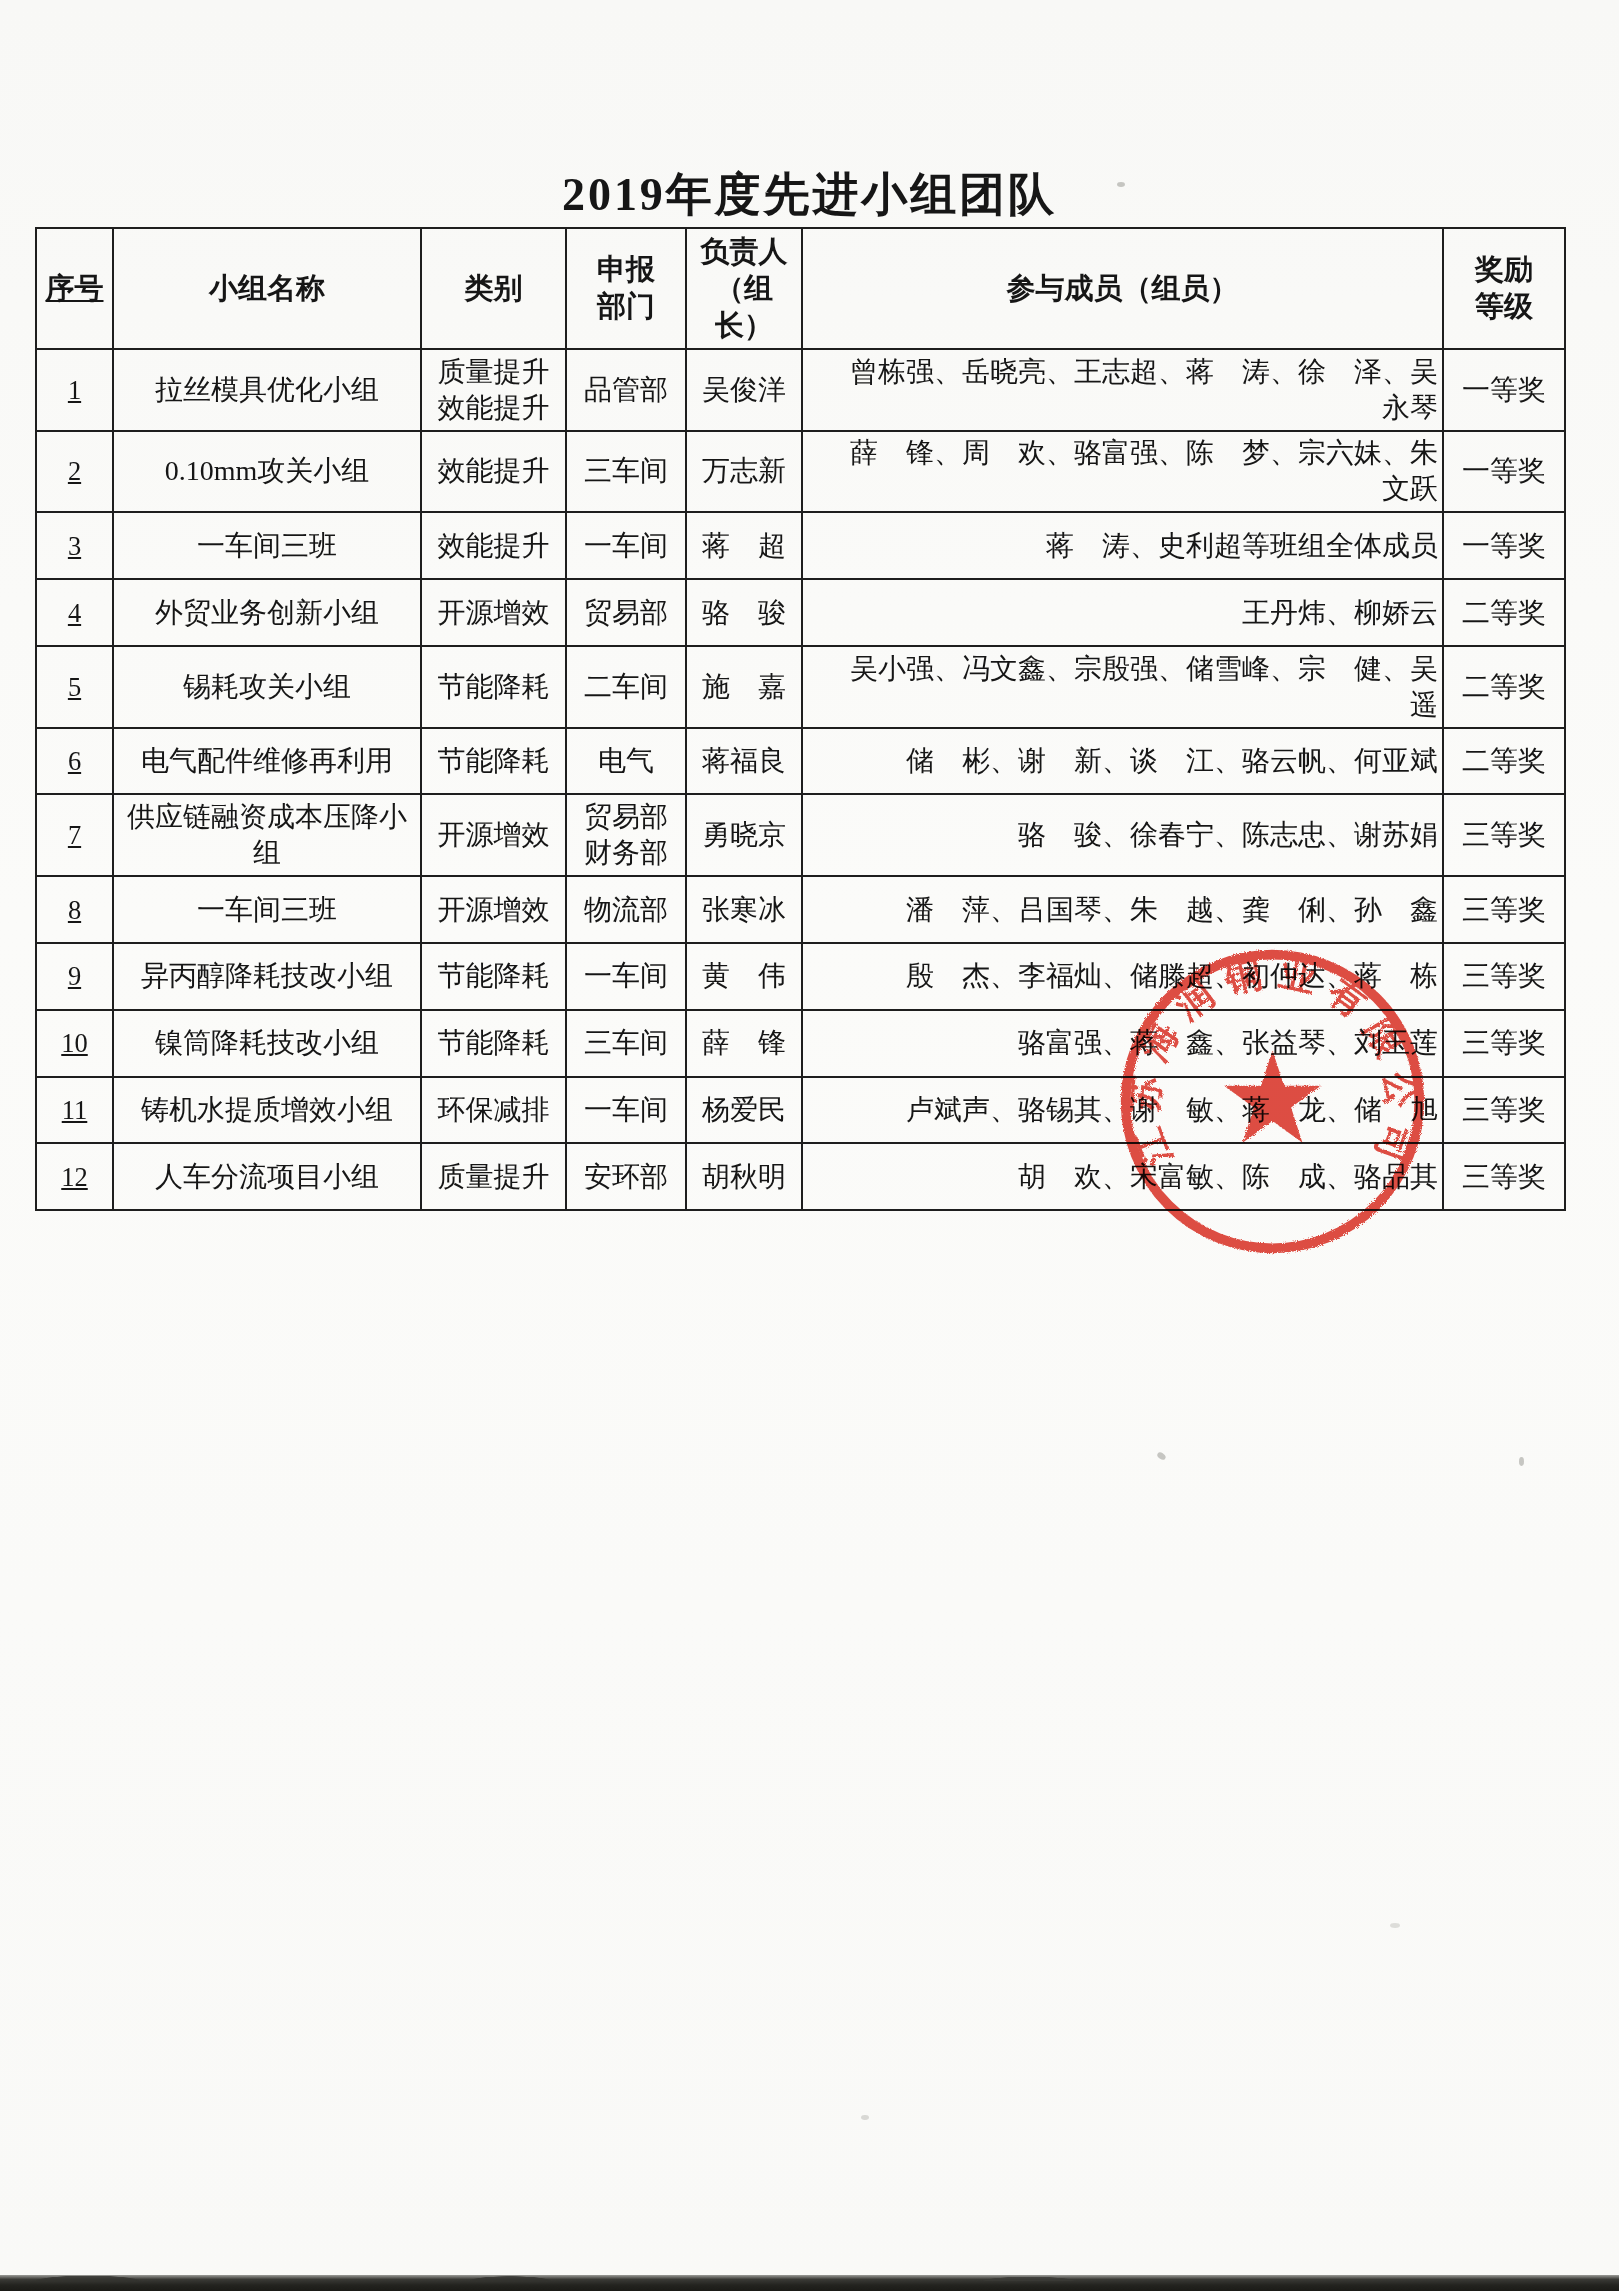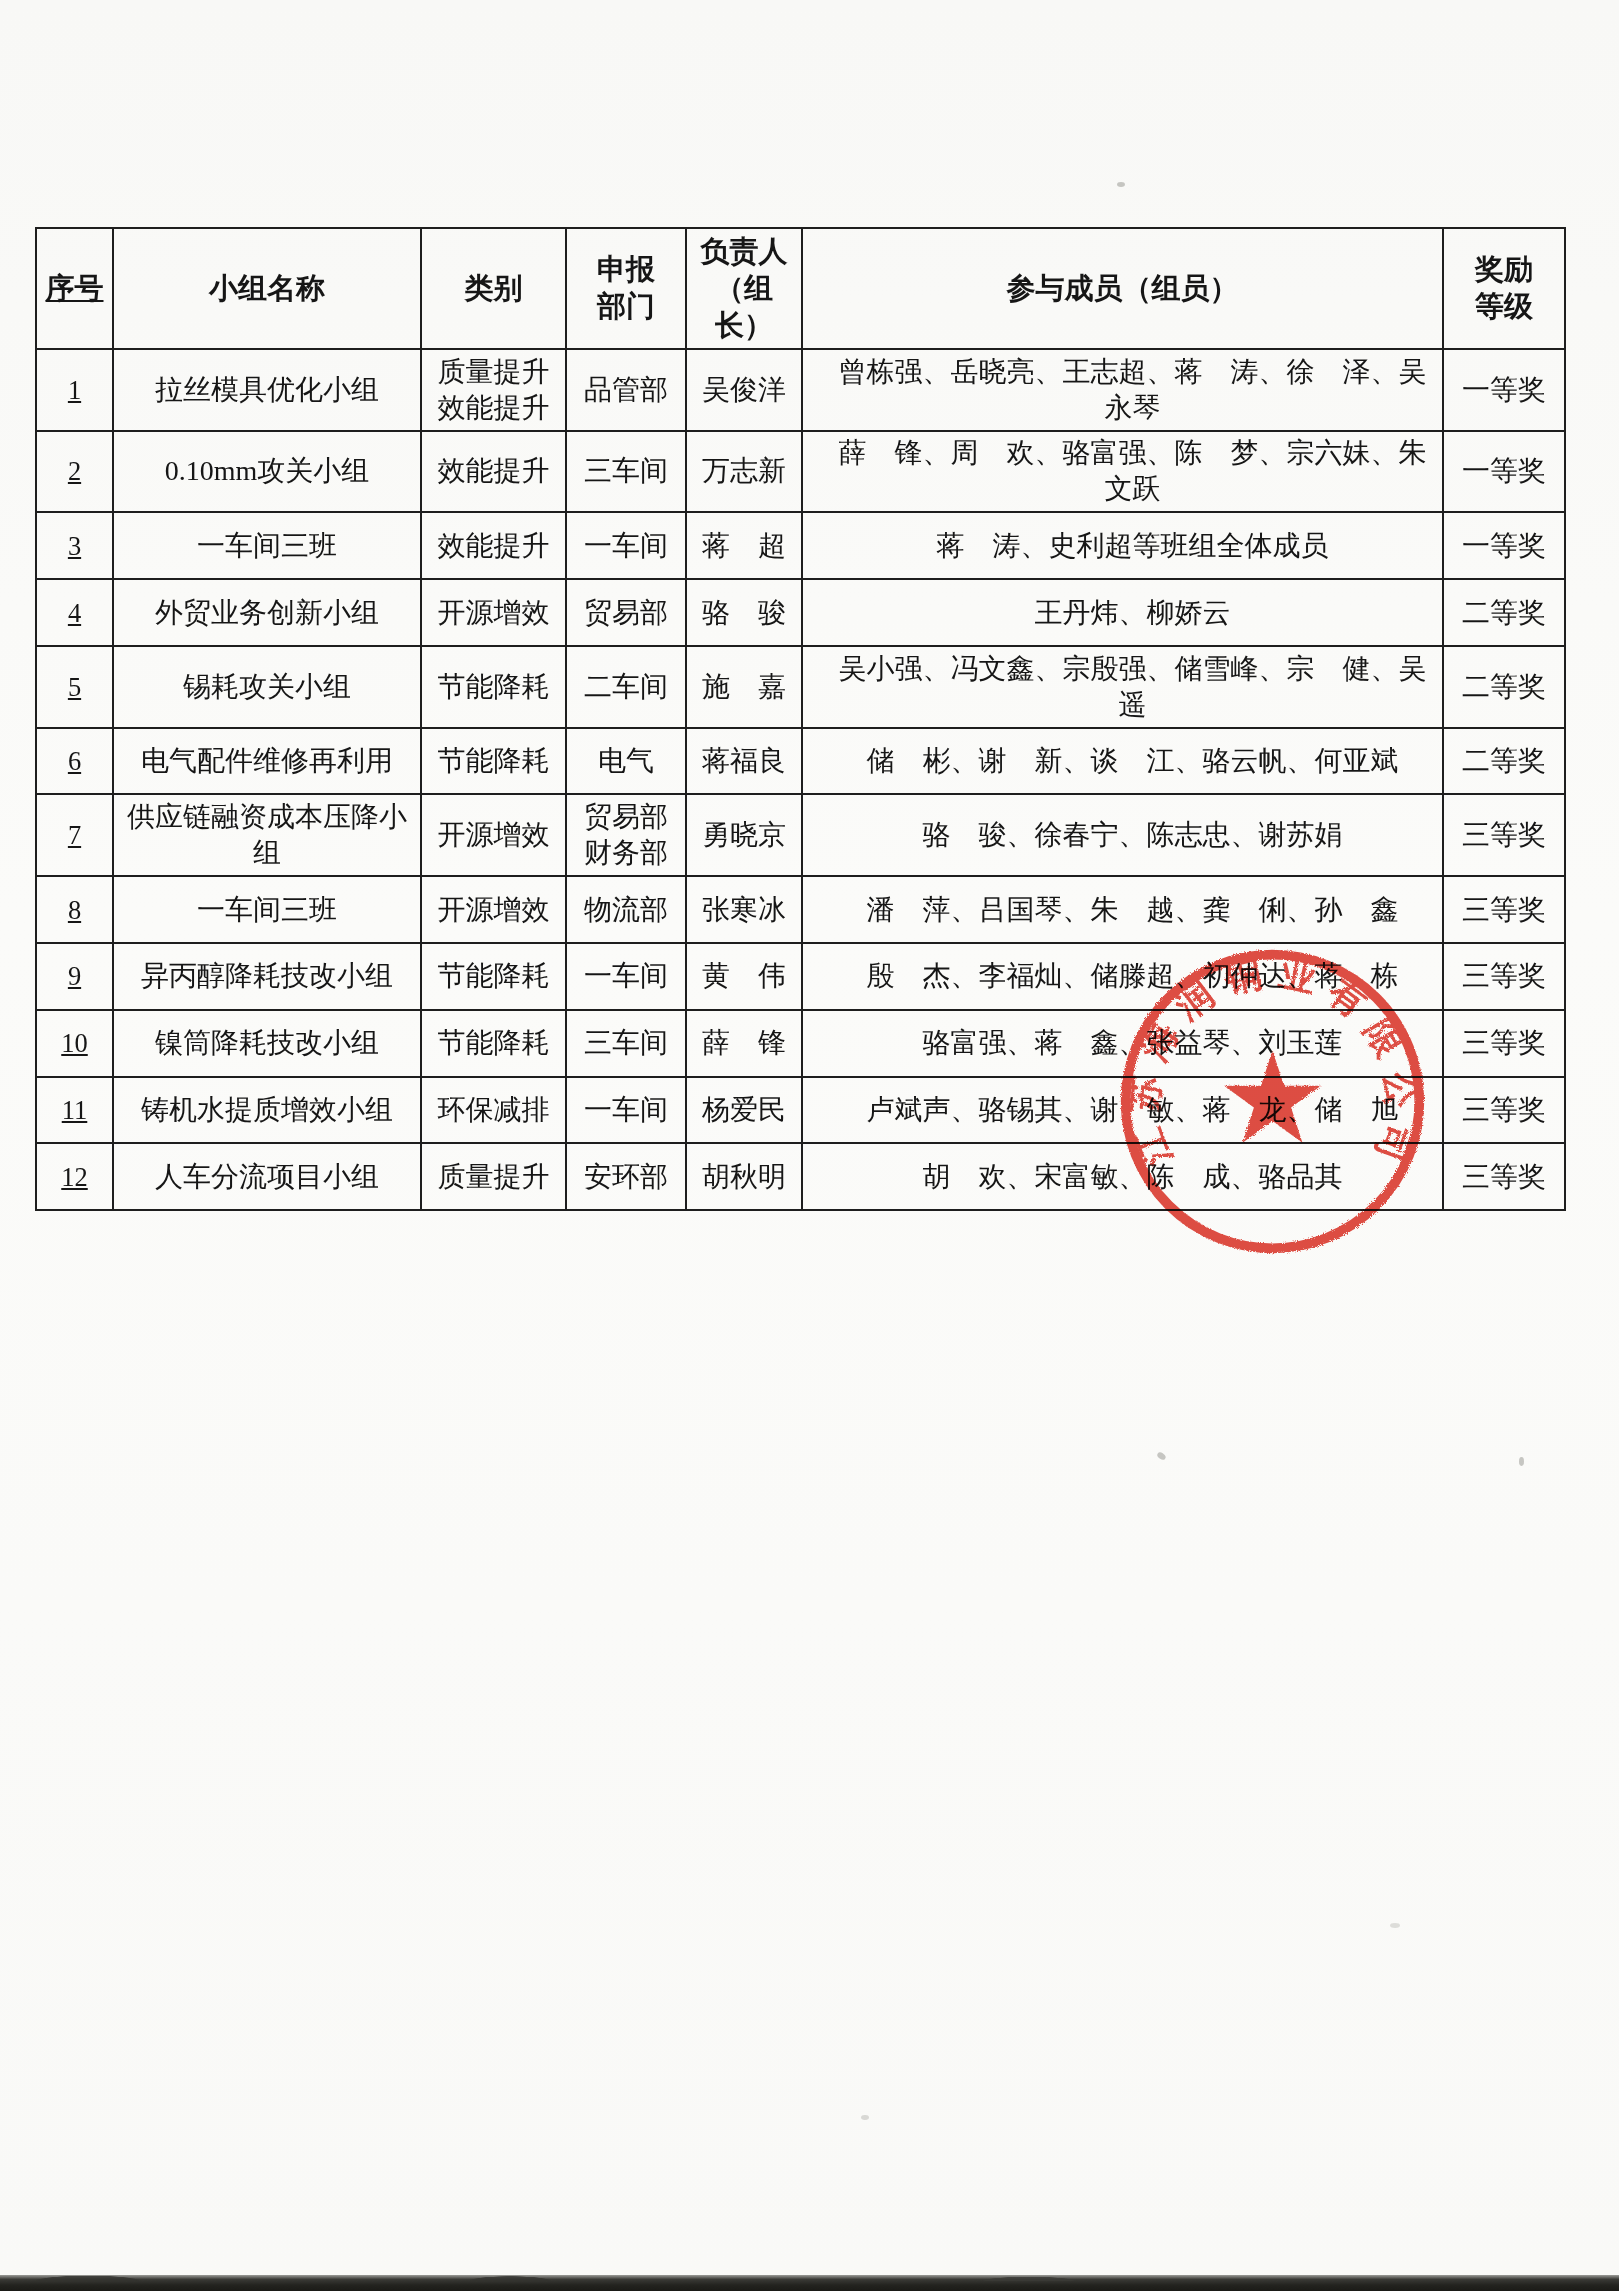--- a/index.html
+++ b/index.html
@@ -37,21 +37,21 @@
   .tbl th{
     font-size:29px;font-weight:700;
     text-align:center;
     height:69px;line-height:37px;
   }
   .tbl td{
     font-size:28px;font-weight:400;
     text-align:center;
     height:57px;line-height:36px;
   }
-  .tbl td:nth-child(6){text-align:center;padding-left:24px;padding-right:3.9px;font-size:28px;}
+  .tbl td:nth-child(6){text-align:right;padding-left:24px;padding-right:3.9px;font-size:28px;}
   .tbl th:nth-child(1),.tbl td:nth-child(1){width:71px;text-decoration:underline;}
   .tbl th:nth-child(2),.tbl td:nth-child(2){width:302px;font-family:Liberation Serif, serif;}
   .tbl th:nth-child(3),.tbl td:nth-child(3){width:139px;border-radius:10px;}
   .tbl th:nth-child(4),.tbl td:nth-child(4){width:114px;}
   .tbl th:nth-child(5),.tbl td:nth-child(5){width:110px;}
   .tbl th:nth-child(6),.tbl td:nth-child(6){width:635px;margin-left:24px;}
   .tbl th:nth-child(7),.tbl td:nth-child(7){width:116px;}
   .tbl td:nth-child(1){font-size:26.5px;}
   .seal{
     position:absolute;
@@ -73,20 +73,21 @@
                radial-gradient(ellipse 78px 6.9px at 1029px 8.8px,#3a3a36 55%,transparent 60%),
                radial-gradient(ellipse 59px 6.9px at 1862px 8.8px,#33332f 55%,transparent 60%);
     opacity:.8;
   }
 </style>
 </head>
 <body>
 
 <div class="page">
 
+  <h1 class="doc-title">2019年度先进小组团队</h1>
 
   <div class="tbl-wrap">
     <table class="tbl">
       <thead>
           <tr>
             <th>序号</th>
             <th>小组名称</th>
             <th>类别</th>
             <th>申报
 部门</th>

